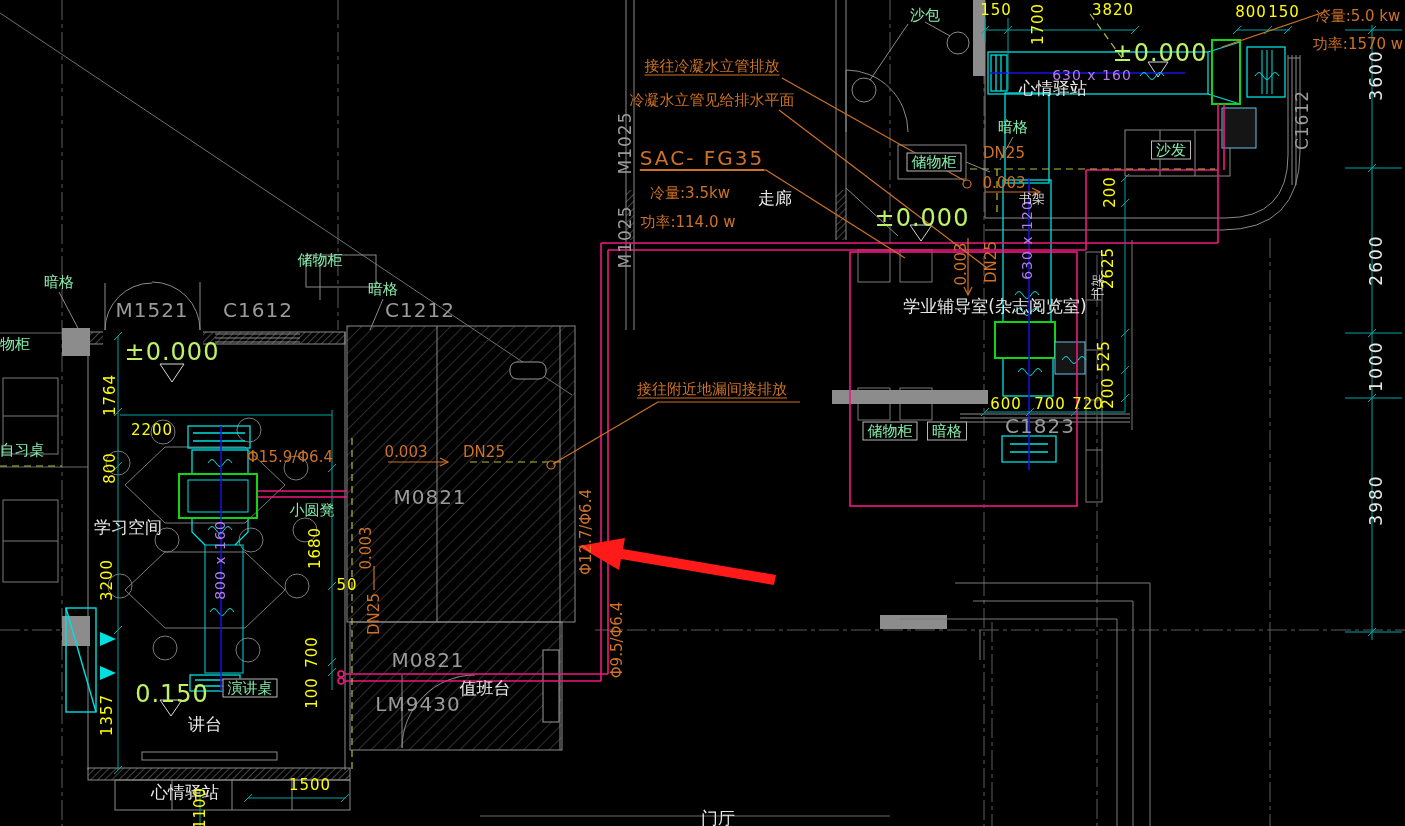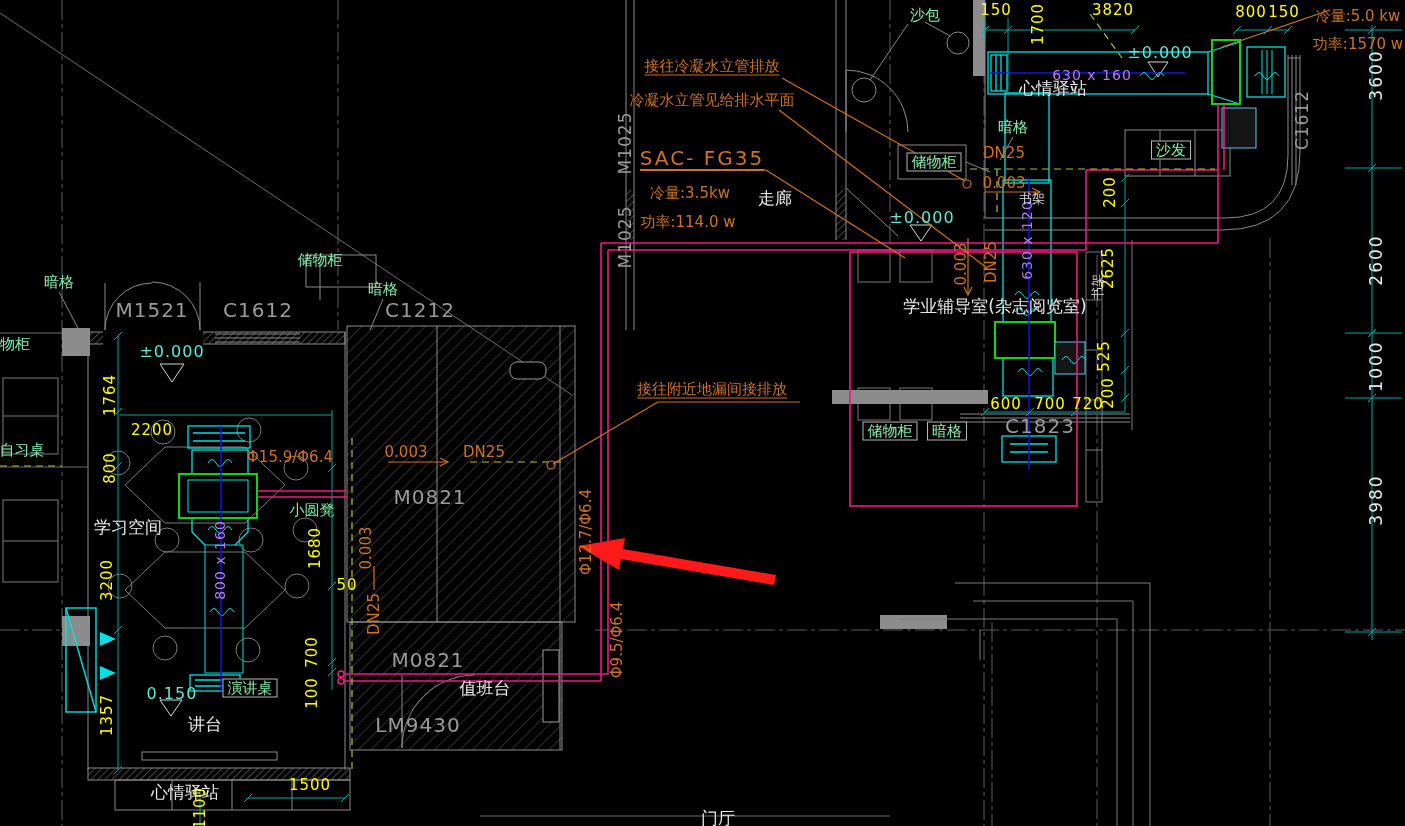--- a/index.html
+++ b/index.html
@@ -4,21 +4,21 @@
 <style>
   html,body{margin:0;padding:0;background:#000;}
   #canvas{position:relative;width:1405px;height:826px;background:#000;overflow:hidden;
           font-family:"DejaVu Sans",sans-serif;}
   #canvas svg{position:absolute;left:0;top:0;}
   .lbl{position:absolute;white-space:nowrap;transform:translate(-50%,-50%);line-height:1;z-index:5;}
   .v{transform:translate(-50%,-50%) rotate(-90deg);}
   .w{color:#86efac;font-size:15px;}
   .w17{color:#e8e8e8;font-size:17px;}
   .w13{color:#dcdcdc;font-size:13px;}
-  .lvl{color:#5eead4;font-size:16px;letter-spacing:1px;}
+  .lvl{color:#bef264;font-size:24px;letter-spacing:1px;}
   .code{color:#9a9a9a;font-size:20px;letter-spacing:1px;}
   .code17{color:#9a9a9a;font-size:17px;letter-spacing:1px;}
   .y{color:#ffff00;font-size:15px;letter-spacing:1px;}
   .o{color:#cd7226;font-size:15px;}
   .o20{color:#cd7226;font-size:20px;letter-spacing:2px;}
   .p{color:#b57bee;font-size:14px;letter-spacing:1px;}
   .red{color:#e81616;font-size:19px;letter-spacing:2px;}
   .wd{color:#e8e8e8;font-size:17px;letter-spacing:2px;}
   .boxed{border:1px solid #b8b8b8;padding:1px 4px;background:#000;}
   .ul{text-decoration:underline;text-underline-offset:4px;}
@@ -378,21 +378,21 @@
 <div class="lbl lvl" style="left:172px;top:352px">±0.000</div>
 <div class="lbl w17" style="left:128px;top:527px">学习空间</div>
 <div class="lbl w" style="left:312px;top:510px">小圆凳</div>
 <div class="lbl w boxed" style="left:250px;top:688px">演讲桌</div>
 <div class="lbl w17" style="left:205px;top:724px">讲台</div>
 <div class="lbl lvl" style="left:172px;top:694px">0.150</div>
 <div class="lbl w17" style="left:185px;top:792px">心情驿站</div>
 
 <div class="lbl code" style="left:430px;top:497px">M0821</div>
 <div class="lbl code" style="left:428px;top:660px">M0821</div>
-<div class="lbl code" style="left:418px;top:725px">LM9430</div>
+<div class="lbl code" style="left:418px;top:704px">LM9430</div>
 <div class="lbl w17" style="left:485px;top:688px">值班台</div>
 <div class="lbl w17" style="left:718px;top:818px">门厅</div>
 
 <div class="lbl code17 v" style="left:625px;top:143px">M1025</div>
 <div class="lbl code17 v" style="left:625px;top:237px">M1025</div>
 <div class="lbl w17" style="left:775px;top:198px">走廊</div>
 <div class="lbl lvl" style="left:922px;top:218px">±0.000</div>
 
 <div class="lbl o ul" style="left:712px;top:66px">接往冷凝水立管排放</div>
 <div class="lbl o" style="left:712px;top:100px">冷凝水立管见给排水平面</div>

